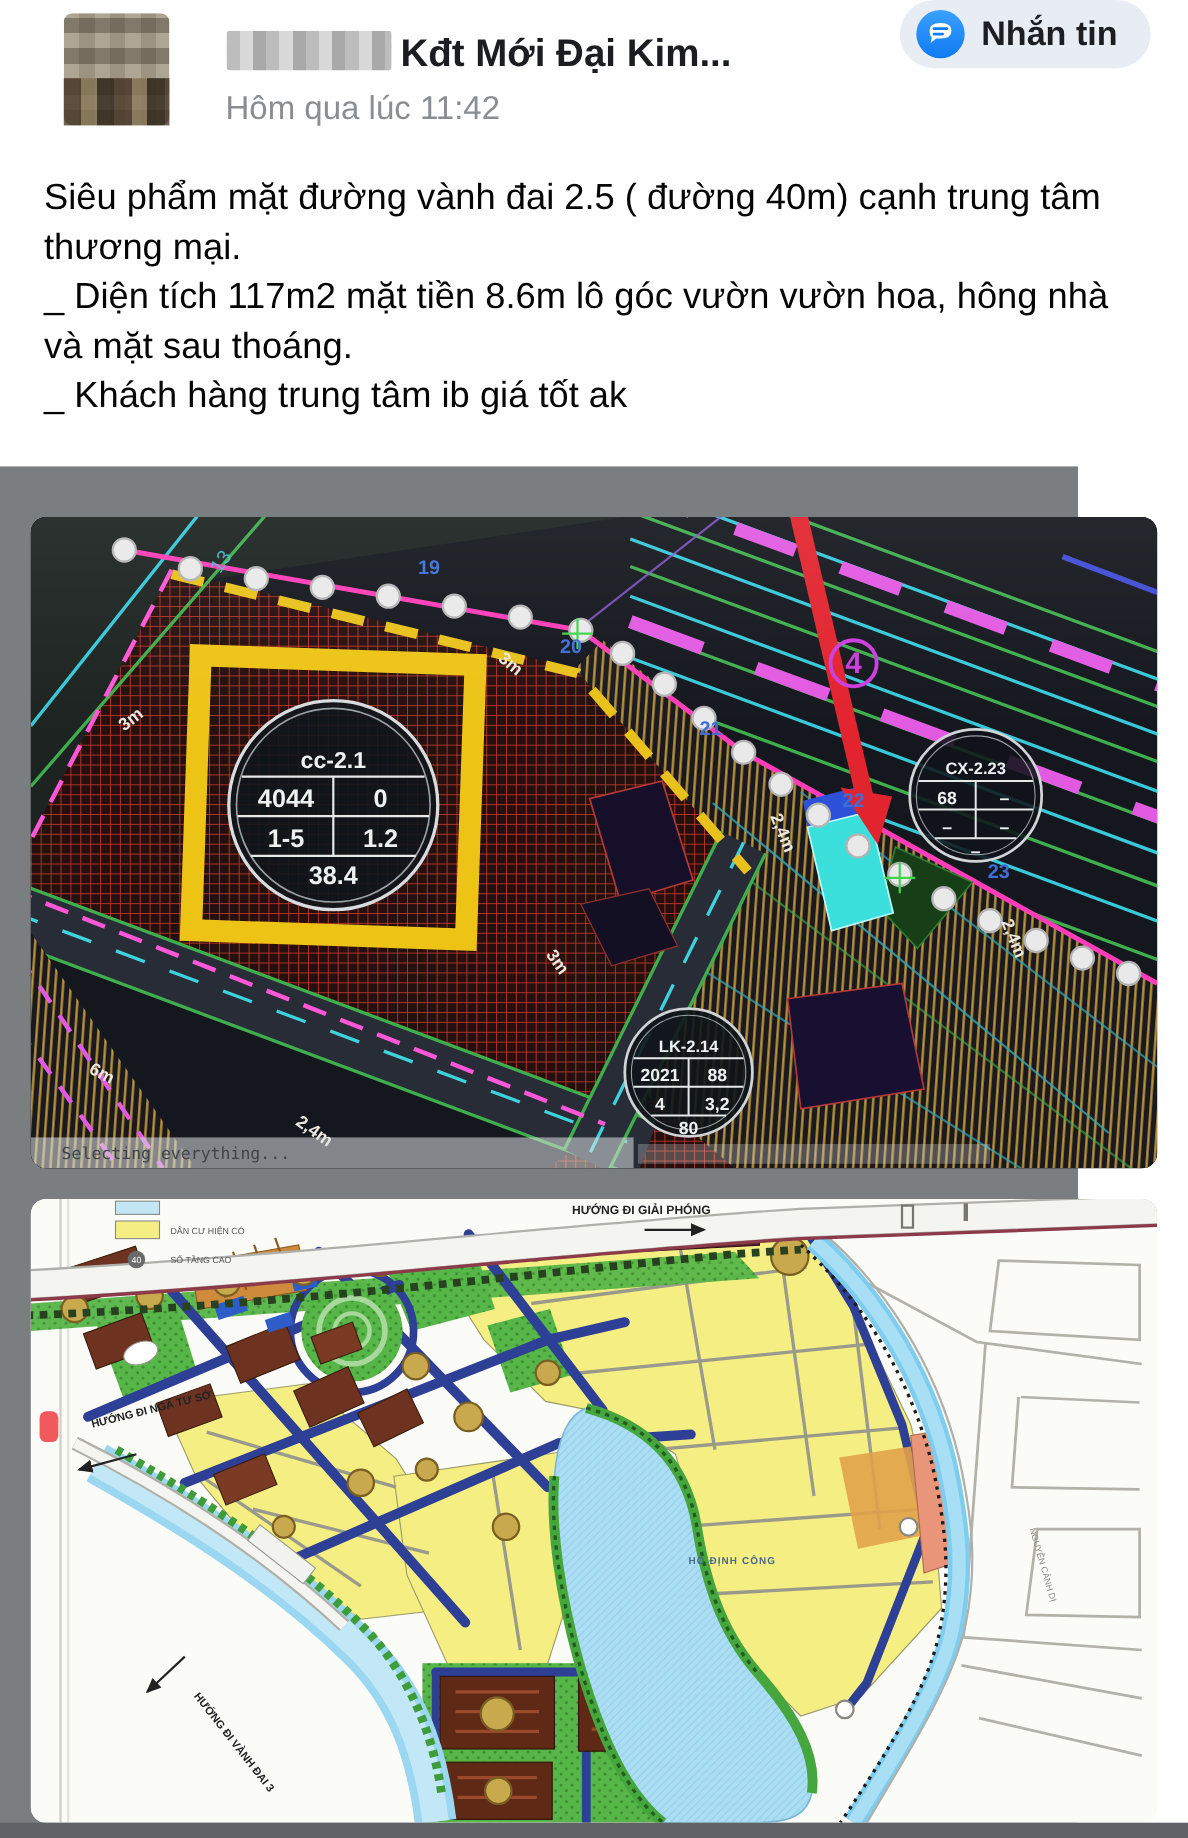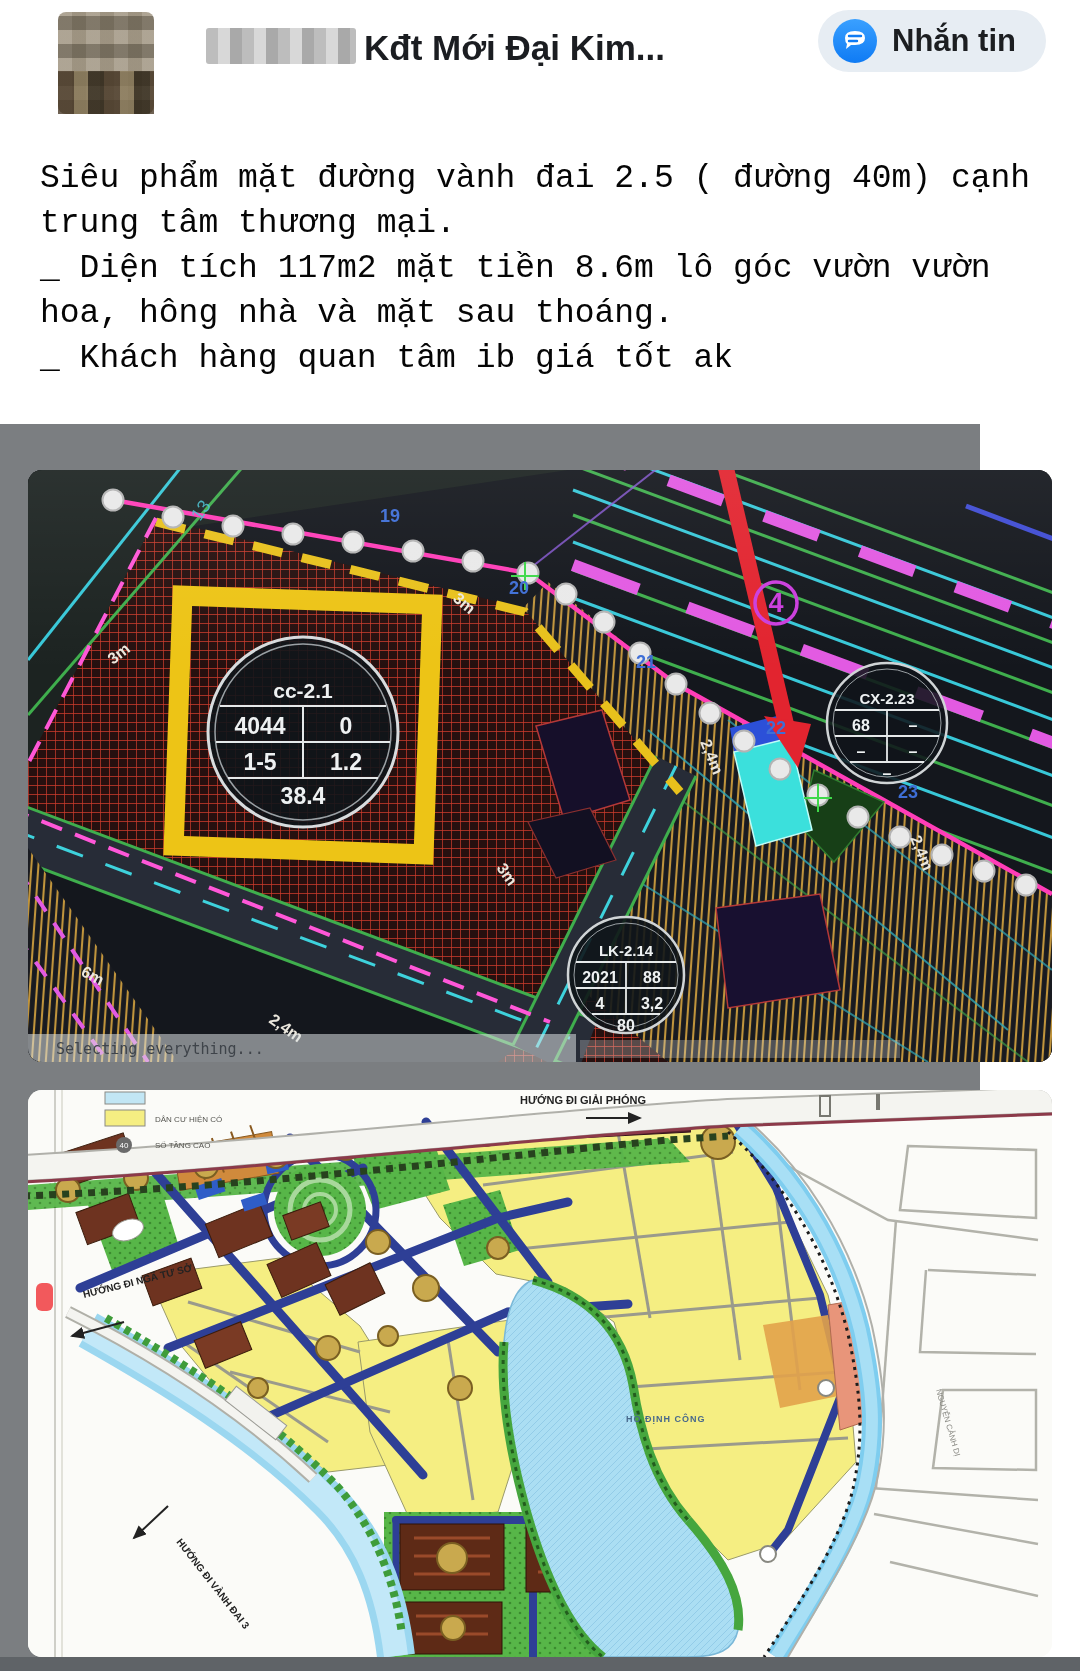--- a/index.html
+++ b/index.html
@@ -13,27 +13,27 @@
       repeating-linear-gradient(90deg,#c9c2b6 0 14px,#b5ad9e 14px 28px),
       repeating-linear-gradient(0deg,rgba(90,80,60,.55) 0 14px,rgba(180,170,150,.45) 14px 28px);
     background-blend-mode:multiply;}
   .avatar::after{content:"";position:absolute;left:0;bottom:0;width:100%;height:42%;
     background:repeating-linear-gradient(90deg,#4a3a28 0 16px,#8a7a5a 16px 30px,#2f2618 30px 46px);opacity:.8;}
   .name-row{position:absolute;left:206px;top:28px;white-space:nowrap;font-size:35px;font-weight:bold;color:#1b1d21;}
   .name-blur{display:inline-block;vertical-align:-4px;width:150px;height:36px;border-radius:3px;margin-right:8px;
     background:repeating-linear-gradient(90deg,#bdbdbd 0 12px,#d8d8d8 12px 24px,#a9a9a9 24px 36px),
                repeating-linear-gradient(0deg,rgba(255,255,255,.35) 0 12px,rgba(120,120,120,.35) 12px 24px);}
   .timestamp{position:absolute;left:205px;top:82px;font-size:30px;color:#8a8d91;}
-  .msg-btn{position:absolute;right:34px;top:10px;height:62px;padding:0 30px 0 14px;border-radius:31px;
+  .msg-btn{position:absolute;right:34px;top:0;height:62px;padding:0 30px 0 14px;border-radius:31px;
     background:#e7edf3;display:flex;align-items:center;gap:14px;border:none;cursor:pointer;}
   .msg-btn span{font-size:31px;font-weight:bold;color:#1c1e21;}
 
   
   .post-text{position:absolute;left:40px;top:156px;width:1004px;color:#050505;font-size:33px;line-height:45px;}
-  .post-text p{margin:0;font-family:Liberation Mono, monospace;}
+  .post-text p{margin:0;}
 
   
   .photo-area{position:absolute;left:0;top:424px;width:980px;height:1247px;background:#7b7e81;}
   .photo{position:absolute;left:28px;width:1024px;border-radius:14px;overflow:hidden;background:#111;}
   .photo.cad{top:46px;height:592px;}
   .photo.map{top:666px;height:567px;background:#fbfbf8;}
   .photo svg{display:block;}
   .bottom-strip{position:absolute;left:0;bottom:0;width:1080px;height:14px;background:#5f6367;}
   .red-marker{position:absolute;left:36px;top:1283px;width:17px;height:28px;border-radius:6px;background:#f2595c;}
 
@@ -43,20 +43,21 @@
 </head>
 <body>
 
 <div class="page">
 
   <div class="post-header">
     <div class="avatar"></div>
     <div class="name-row">
       <span class="name-blur"></span><span>Kđt Mới Đại Kim...</span>
     </div>
+    <div class="timestamp">Hôm qua lúc 11:42</div>
     <button class="msg-btn">
       <span style="display:inline-flex;">
         <svg width="46" height="46" viewBox="0 0 46 46">
           <defs>
             <linearGradient id="mgrad" x1="0" y1="0" x2="0" y2="1">
               <stop offset="0" stop-color="#3aa0ff"></stop>
                 <stop offset="1" stop-color="#0f7bf4"></stop>
             </linearGradient>
           </defs>
           <circle cx="23" cy="23" r="22" fill="url(#mgrad)"></circle>
@@ -64,21 +65,21 @@
           <path d="M17 18 h12 M17 23 h8" stroke="#0f7bf4" stroke-width="2.4" stroke-linecap="round"></path>
         </svg>
       </span>
       <span>Nhắn tin</span>
     </button>
   </div>
 
   <div class="post-text">
     <p>Siêu phẩm mặt đường vành đai 2.5 ( đường 40m) cạnh trung tâm thương mại.</p>
     <p>_ Diện tích 117m2 mặt tiền 8.6m lô góc vườn vườn hoa,  hông nhà và mặt sau thoáng.</p>
-    <p>_ Khách hàng quan tâm ib giá tốt ak</p>
+    <p>_ Khách hàng trung tâm ib giá tốt ak</p>
   </div>
 
   <div class="photo-area">
 
     <div class="photo cad">
       <svg width="1024" height="592" viewBox="0 0 1024 592">
         <defs>
           <pattern id="redx" width="9" height="9" patternUnits="userSpaceOnUse">
             <path d="M0,0 H9 M0,0 V9" stroke="#cf3b2c" stroke-width="1.4" fill="none"></path>
           </pattern>

